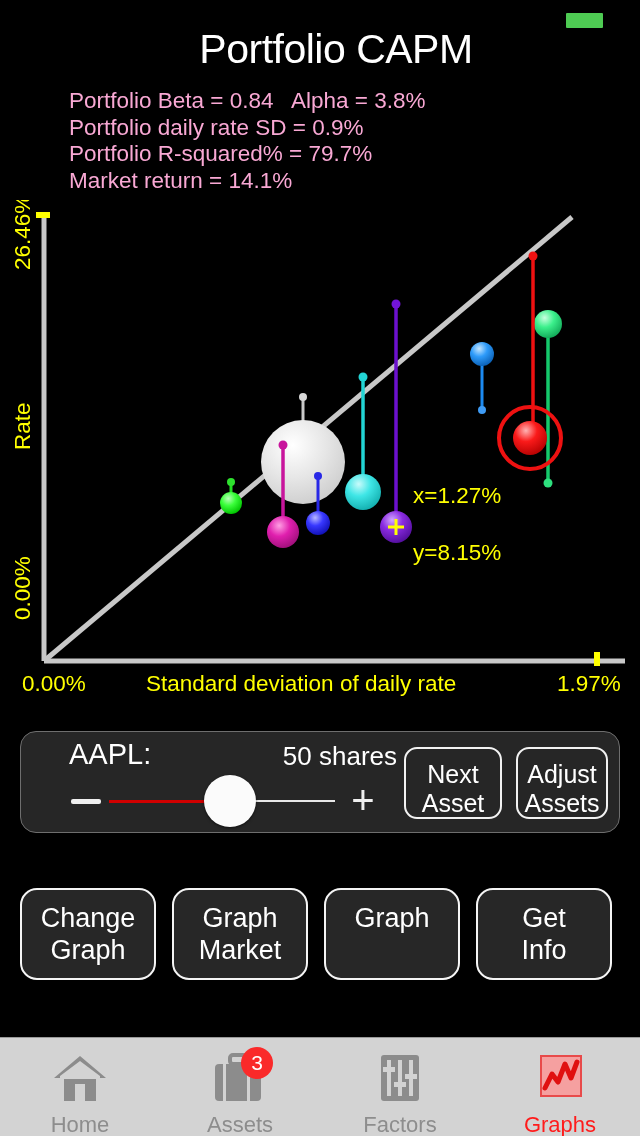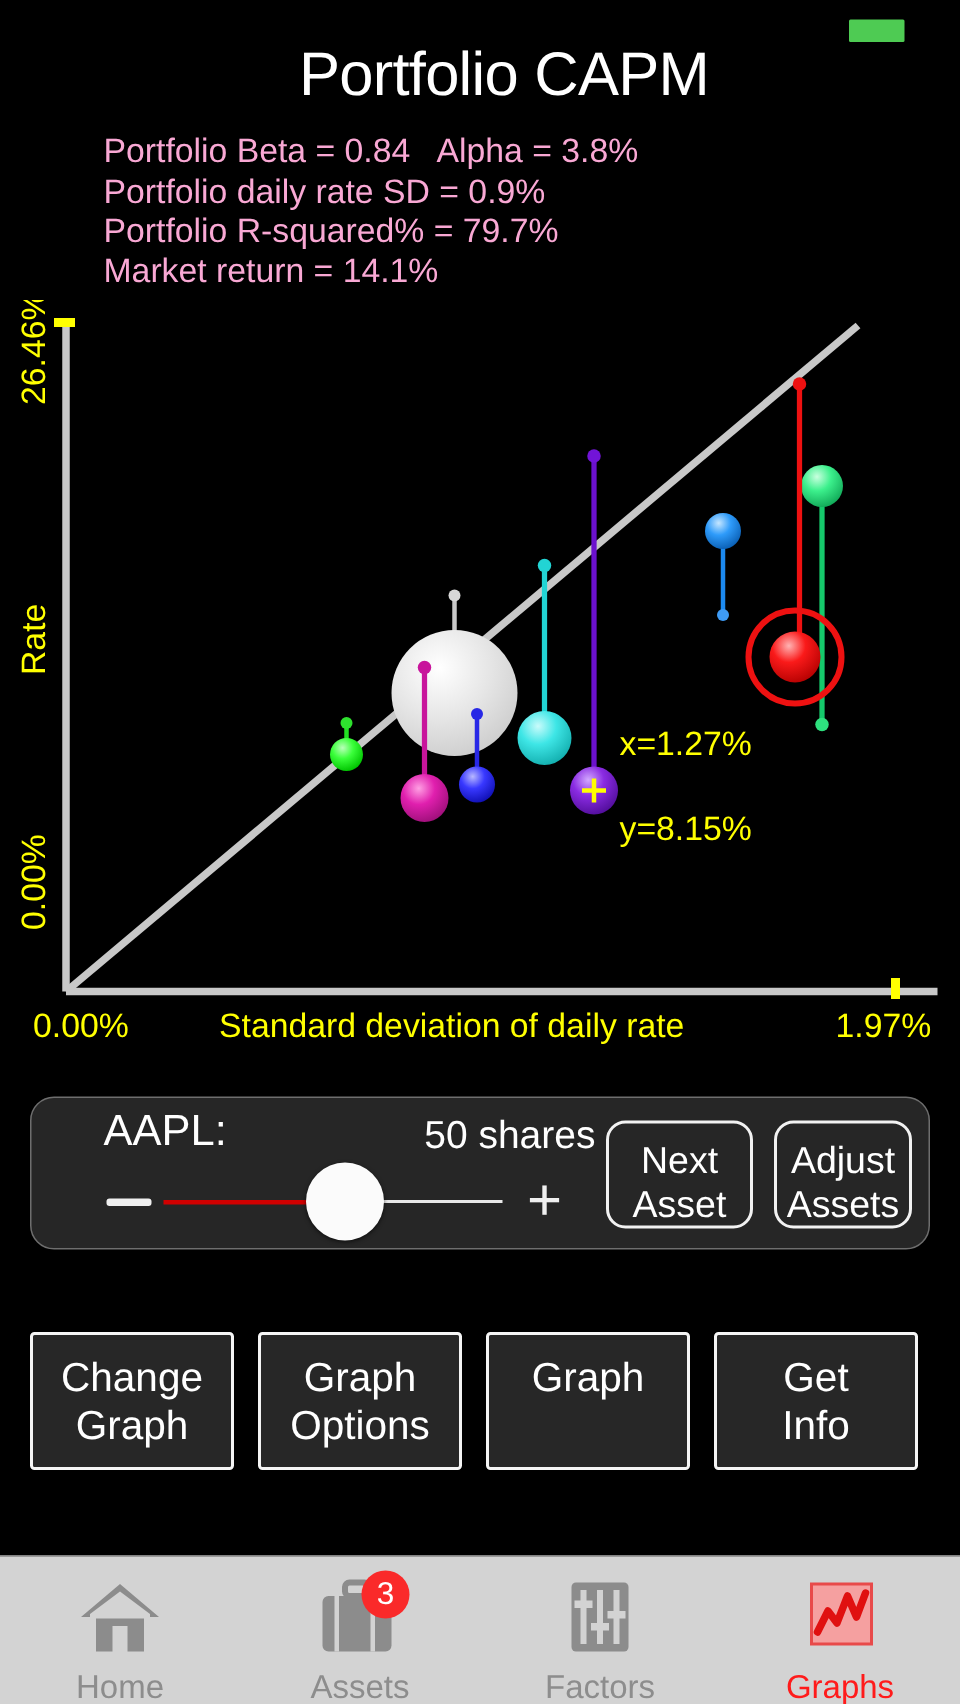--- a/index.html
+++ b/index.html
@@ -81,21 +81,21 @@
     border-radius:13px; color:#fff; font-size:25px; line-height:29px;
     text-align:center; padding-top:11px;
   }
   #next-asset-button { left:383px; top:15px; width:98px; height:72px; }
   #adjust-dates-button { left:495px; top:15px; width:92px; height:72px; }
 
   
   #actions { position:absolute; left:0; top:888px; width:640px; height:94px; }
   .action-btn {
     position:absolute; top:0; width:136px; height:92px;
-    background:#272727; border:2.5px solid #f5f5f5; border-radius:3px;
+    background:#272727; border:2.5px solid #f5f5f5; border-radius:17px;
     color:#fff; font-size:27px; line-height:32px; text-align:center;
     padding-top:12px;
   }
   #change-graph-button  { left:20px; }
   #graph-options-button { left:172px; }
   #rescale-graph-button { left:324px; }
   #get-info-button      { left:476px; }
 
   
   #tabbar {
@@ -285,21 +285,21 @@
   </div>
 </div>
 
 <div id="actions">
   <div class="action-btn" id="change-graph-button">
     <div>Change</div>
     <div>Graph</div>
   </div>
   <div class="action-btn" id="graph-options-button">
     <div>Graph</div>
-    <div>Options</div>
+    <div>Market</div>
   </div>
   <div class="action-btn" id="rescale-graph-button">
     <div>Graph</div>
   </div>
   <div class="action-btn" id="get-info-button">
     <div>Get</div>
     <div>Info</div>
   </div>
 </div>
 

